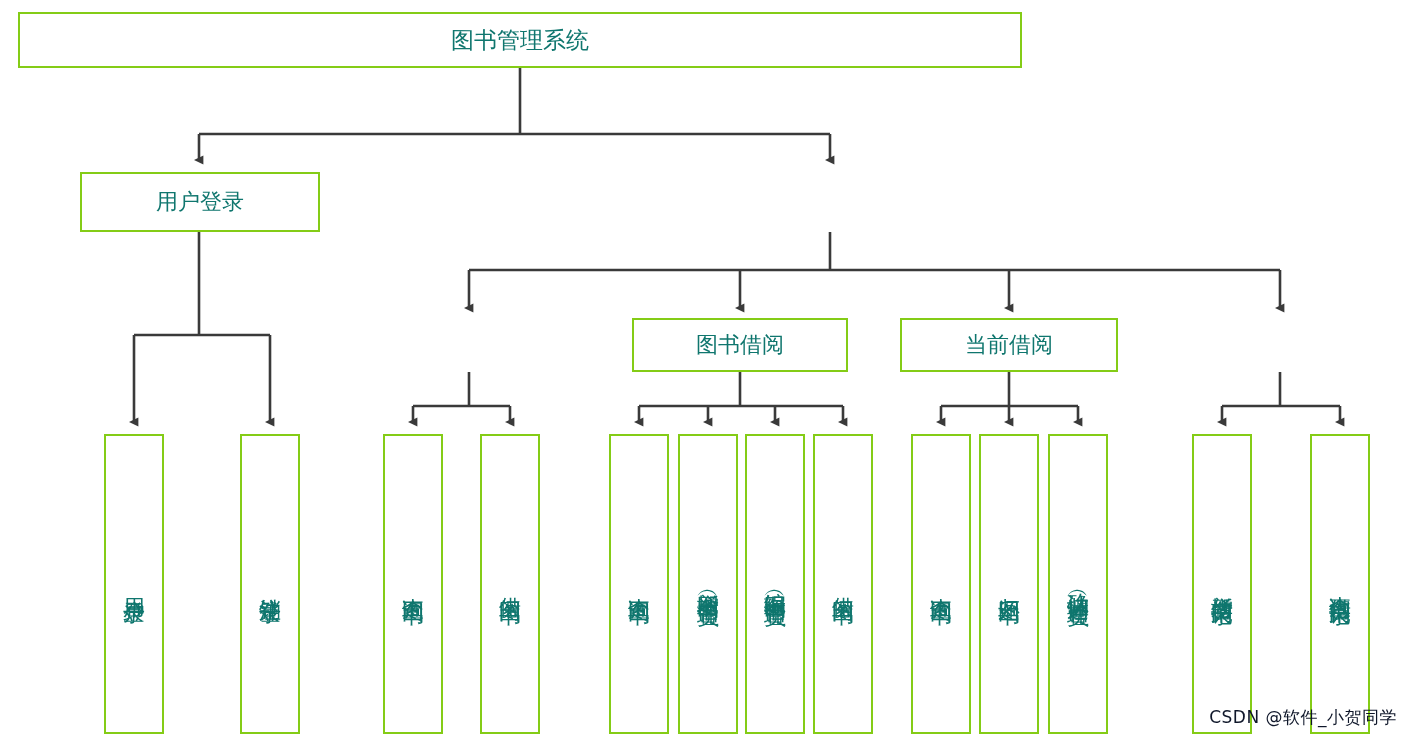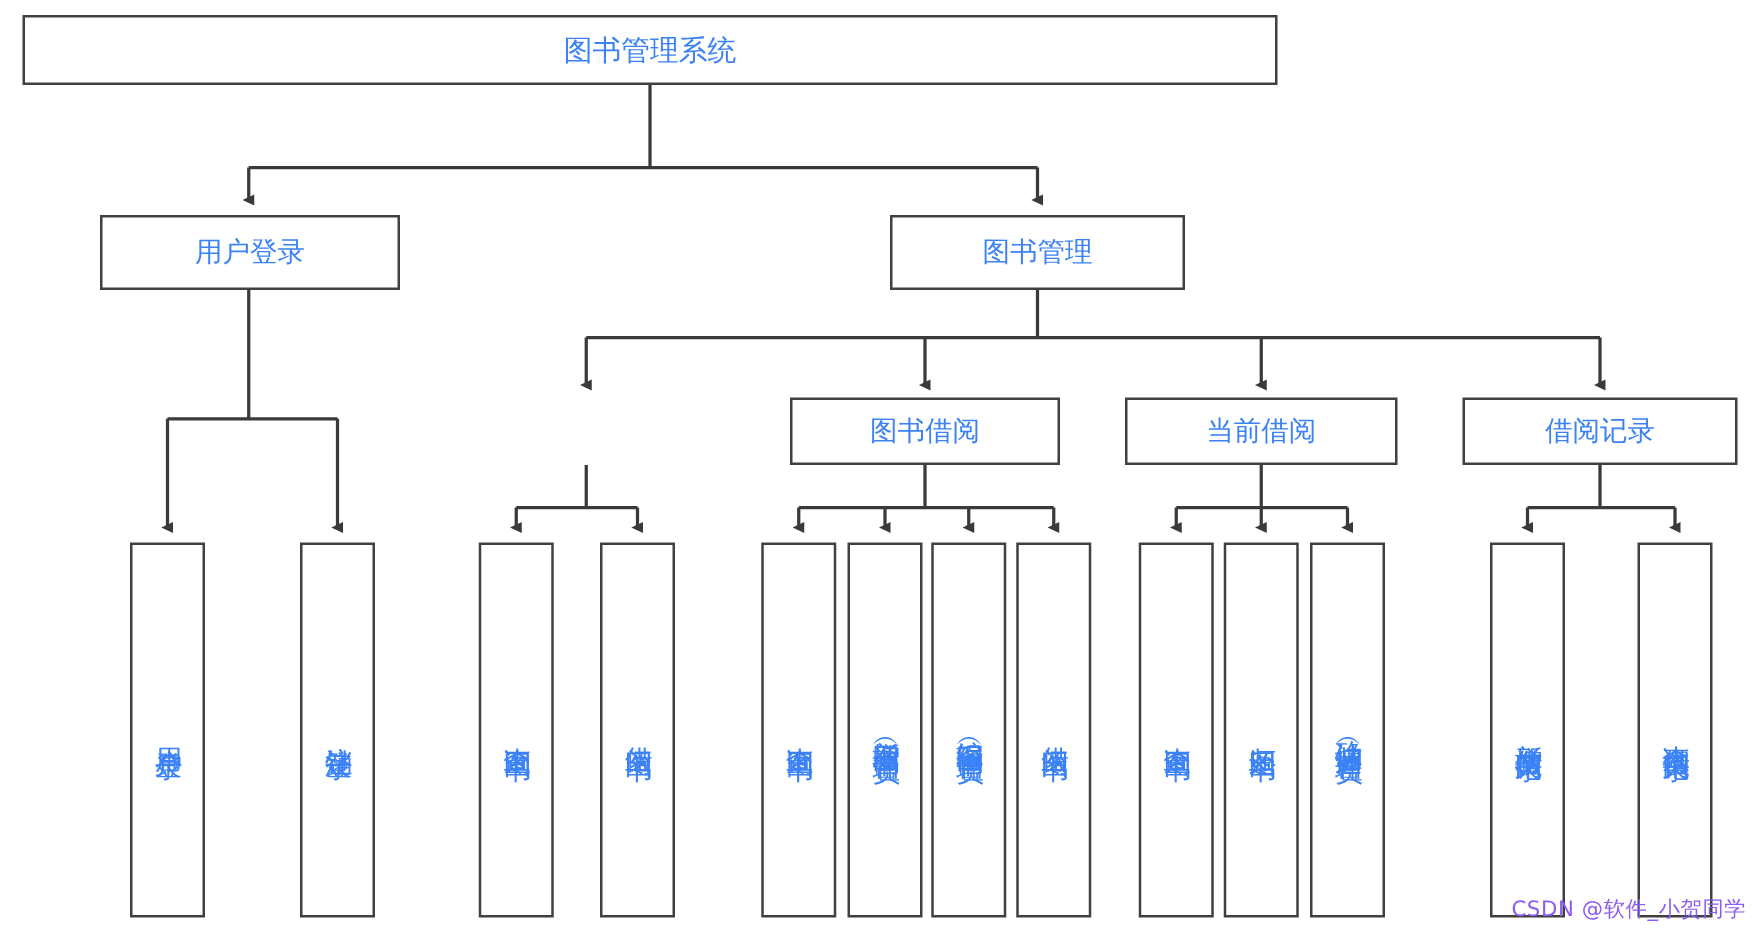--- a/index.html
+++ b/index.html
@@ -22,49 +22,49 @@
     position: absolute;
     left: 0;
     top: 0;
     width: 1405px;
     height: 747px;
     pointer-events: none;
   }
   .node {
     position: absolute;
     box-sizing: border-box;
-    border: 2px solid #404040;
+    border: 2px solid #84cc16;
     background: #ffffff;
     display: flex;
     align-items: center;
     justify-content: center;
-    color: #3b82f6;
+    color: #0f766e;
   }
   .node.root {
     font-size: 23px;
   }
   .node.level2 {
     font-size: 22px;
   }
   .node.leaf {
     
     writing-mode: vertical-rl;
     text-orientation: upright;
     font-size: 22px;
     line-height: 1.18;
     letter-spacing: 2px;
     padding: 6px 0;
     text-align: center;
   }
   #watermark {
     position: absolute;
     right: 8px;
-    bottom: 8px;
+    bottom: 18px;
     font-size: 17px;
-    color: #8b5cf6;
+    color: #0f172a;
     letter-spacing: 0.5px;
     user-select: none;
   }
 </style>
 </head>
 <body>
 
 <div id="diagram-canvas">
 
   <svg id="edge-layer" viewBox="0 0 1405 747" width="1405" height="747">
@@ -115,28 +115,26 @@
       <path d="M1222,406 L1340,406"></path>
       <path d="M1222,406 L1222,422" marker-end="url(#arrow)"></path>
       <path d="M1340,406 L1340,422" marker-end="url(#arrow)"></path>
     </g>
   </svg>
 
   <div class="node root" style="left:18px; top:12px; width:1004px; height:56px;">图书管理系统</div>
 
   <div class="node level2" style="left:80px; top:172px; width:240px; height:60px;">用户登录</div>
 
-  <div class="node level2" style="left:712px; top:172px; width:236px; height:60px;">图书管理</div>
 
 
   <div class="node level2" style="left:900px; top:318px; width:218px; height:54px;">当前借阅</div>
 
   <div class="node level2" style="left:632px; top:318px; width:216px; height:54px;">图书借阅</div>
 
-  <div class="node level2" style="left:1170px; top:318px; width:220px; height:54px;">借阅记录</div>
 
   <div class="node leaf" style="left:104px; top:434px; width:60px; height:300px;">用户登录</div>
 
   <div class="node leaf" style="left:240px; top:434px; width:60px; height:300px;">注销登录</div>
 
   <div class="node leaf" style="left:383px; top:434px; width:60px; height:300px;">查询图书</div>
 
   <div class="node leaf" style="left:480px; top:434px; width:60px; height:300px;">借阅图书</div>
 
   <div class="node leaf" style="left:609px; top:434px; width:60px; height:300px;">查询图书</div>

